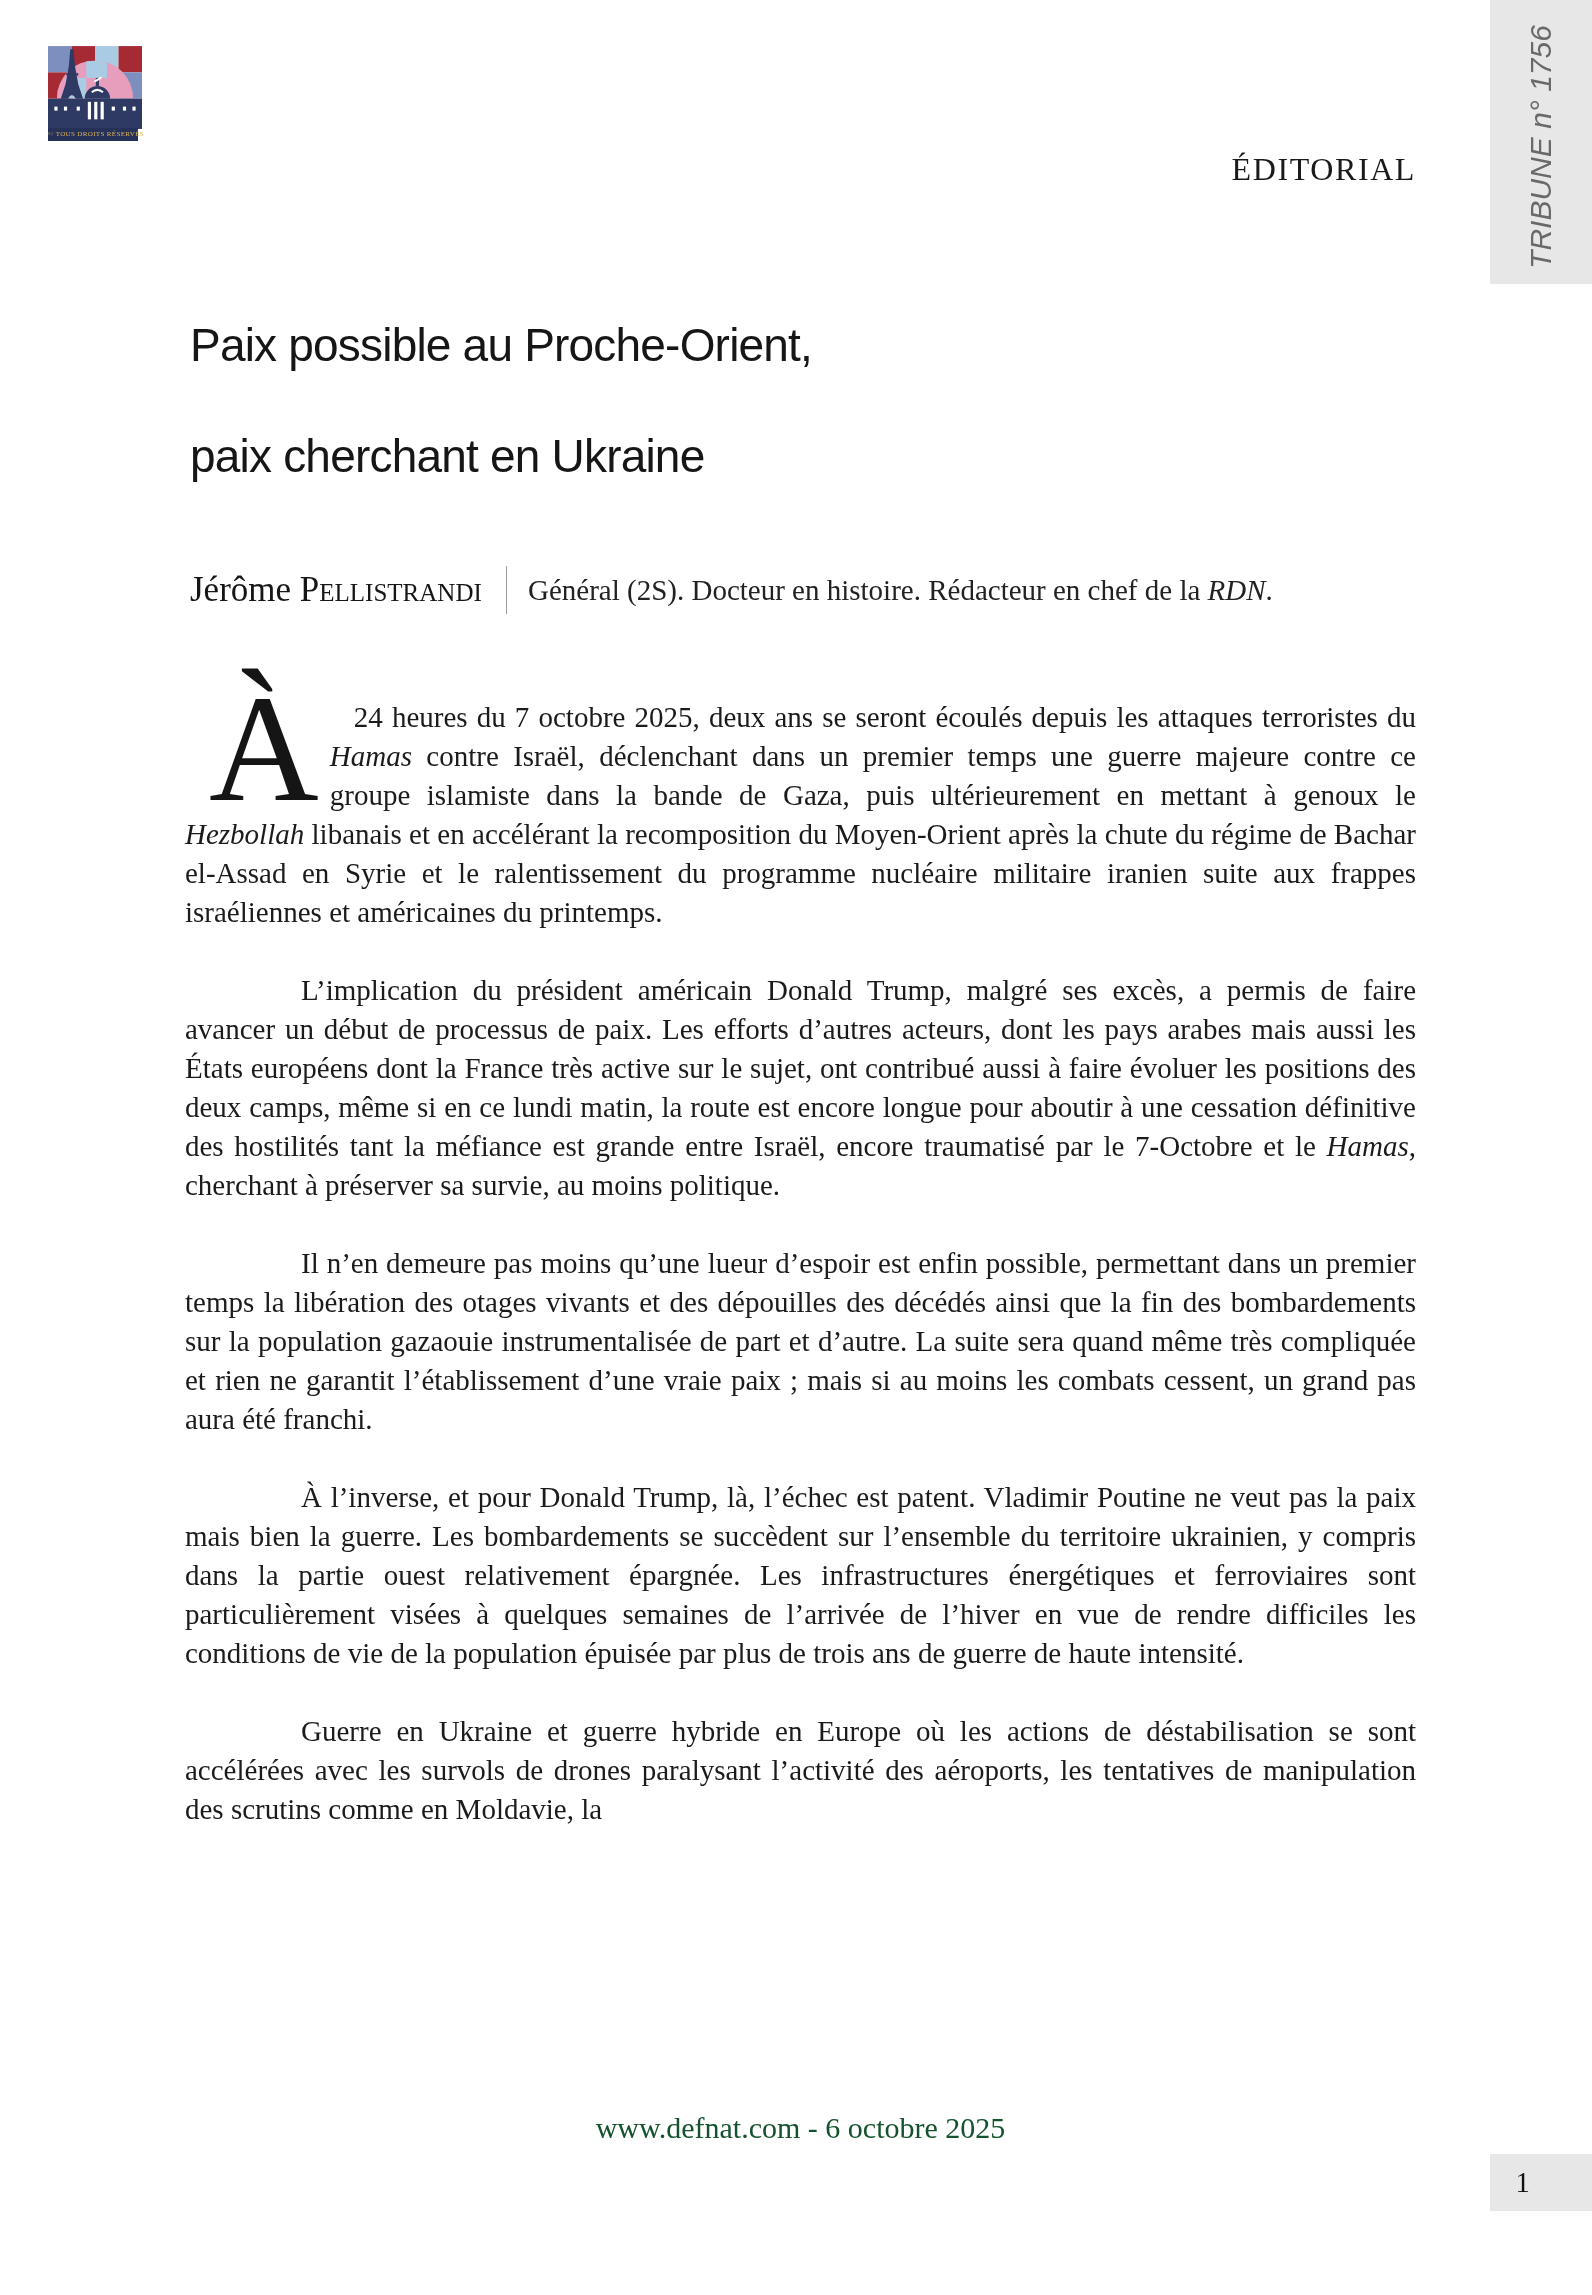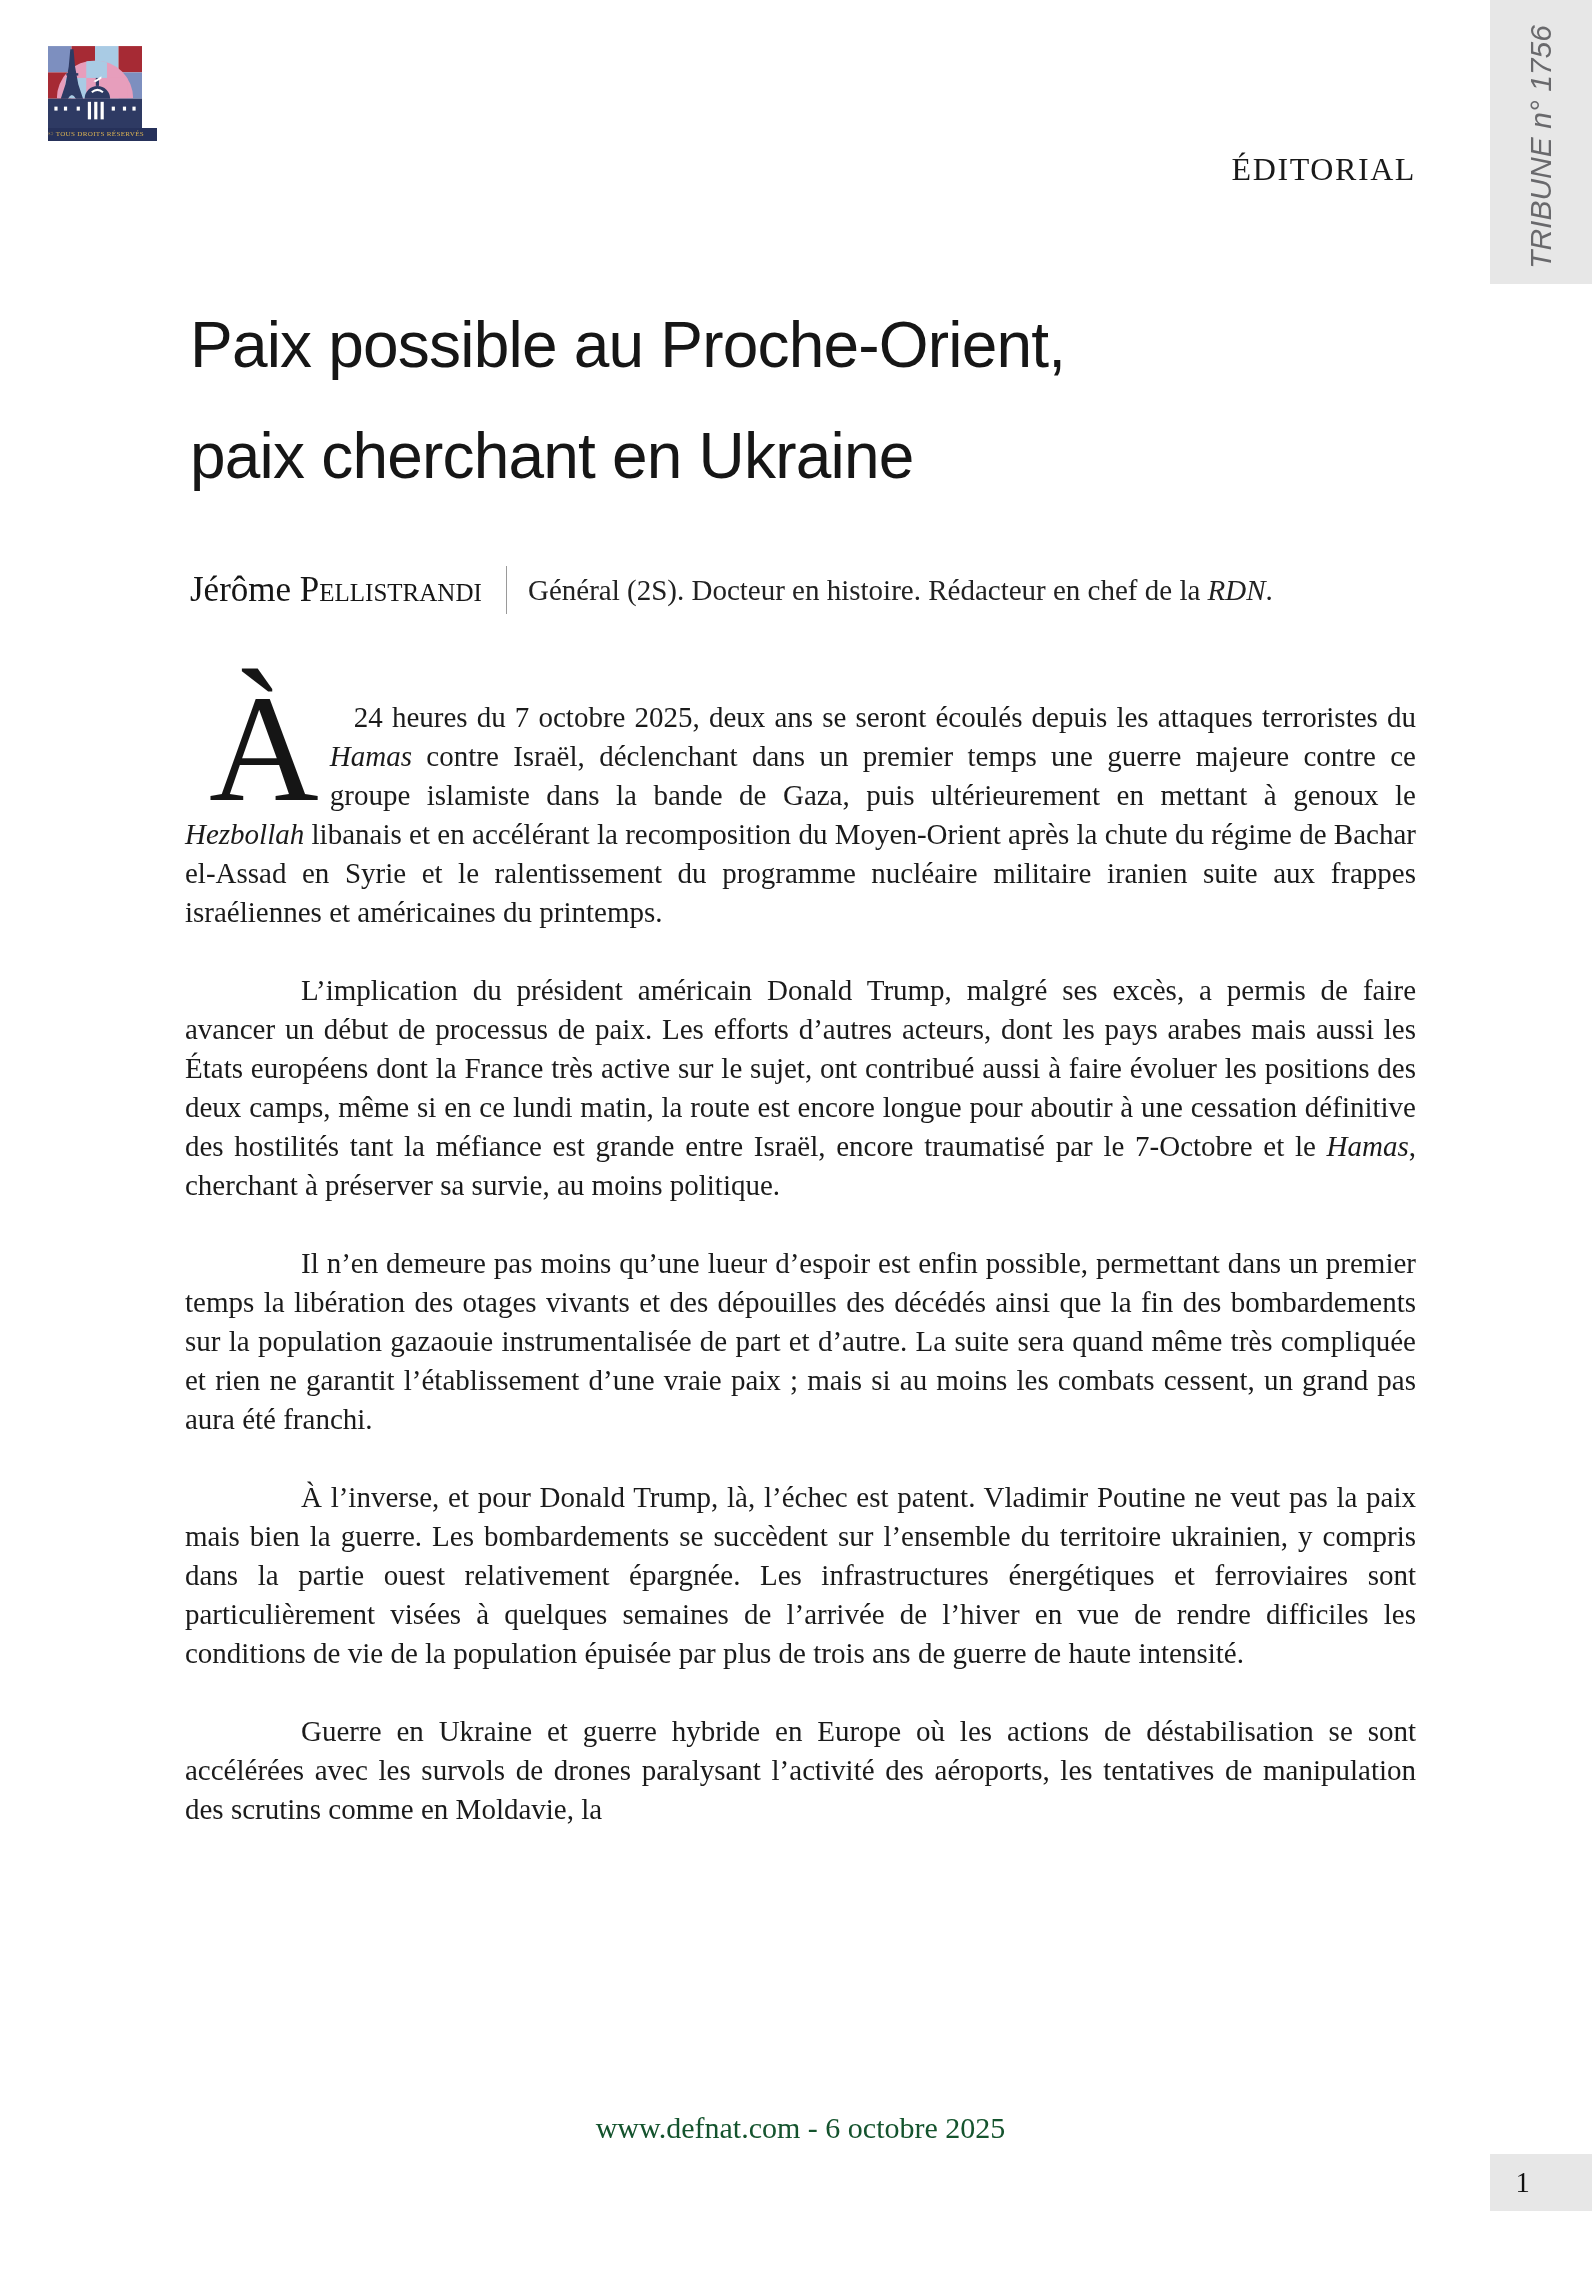--- a/index.html
+++ b/index.html
@@ -10,24 +10,24 @@
     background:#ffffff;
     overflow:hidden;
     font-family:"Liberation Serif", serif;
     color:#1b1b1b;
   }
 
   
   .logo { position:absolute; left:48px; top:46px; width:94px; height:95px; }
   .logo svg { display:block; }
   .logo-caption {
-    position:absolute; left:0; bottom:0; width:109px; height:12.7px;
+    position:absolute; left:0; bottom:0; width:90px; height:12.7px;
     background:#26315A; color:#D9B153;
     font-family:"Liberation Serif", serif;
-    font-size:7.1px; line-height:12.7px; text-align:left;
+    font-size:7.1px; line-height:12.7px; text-align:right;
     letter-spacing:0.3px; white-space:nowrap;
   }
 
   
   .sideband {
     position:absolute; right:0; top:0; width:102px; height:284px;
     background:#E7E7E7;
   }
   .tribune {
     position:absolute; top:147px; left:50%;
@@ -48,21 +48,21 @@
   }
 
   
   .rubric {
     position:absolute; left:185px; top:151px; width:1231px;
     text-align:right; font-size:32px; letter-spacing:1.6px; color:#1a1a1a;
   }
   .title {
     position:absolute; left:190px; top:290px;
     font-family:"Liberation Sans", sans-serif;
-    font-size:64px; line-height:111px; font-weight:400;
+    font-size:46px; line-height:111px; font-weight:400;
     color:#161616; letter-spacing:-0.8px;
   }
   .author {
     position:absolute; left:190px; top:559px; height:62px;
     display:flex; align-items:center;
   }
   .author-name { font-size:35px; color:#161616; white-space:nowrap; }
   .author-name .lastname { font-variant:small-caps; }
   .author-divider {
     width:1.6px; height:48px; background:#9a9a9a;

